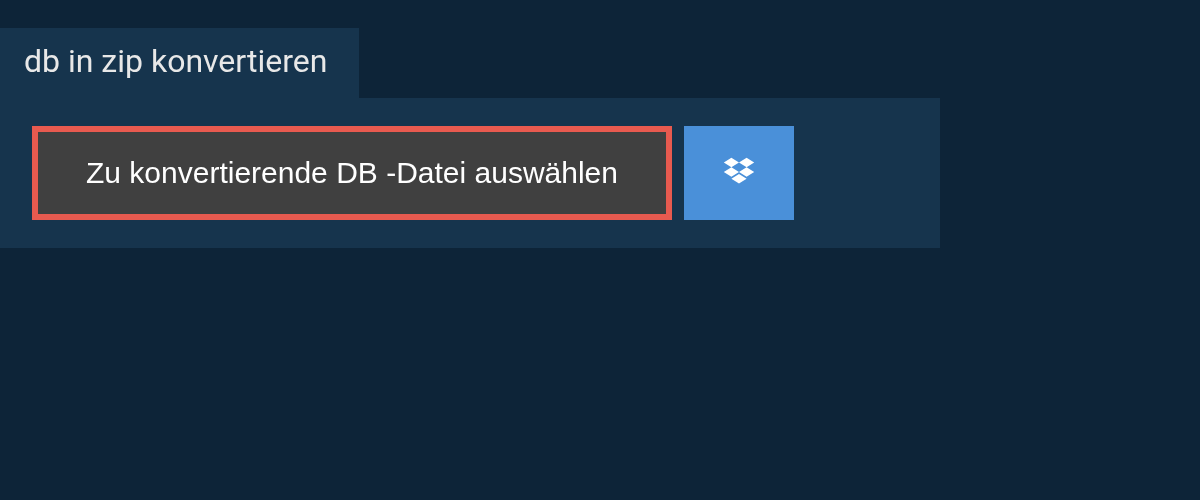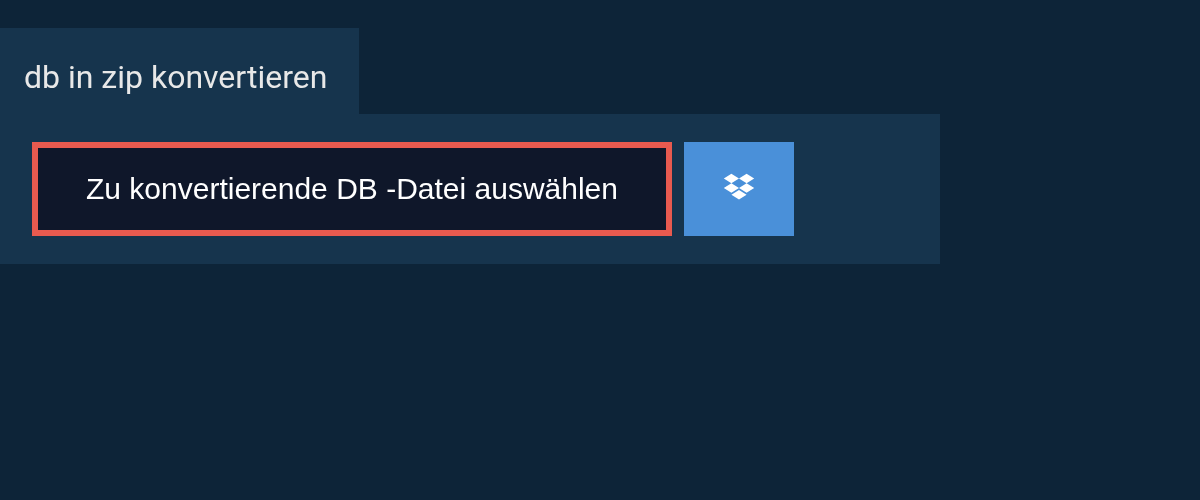--- a/index.html
+++ b/index.html
@@ -10,21 +10,21 @@
     body {
       width: 1200px;
       height: 500px;
       background: #0d2438;
       font-family: -apple-system, BlinkMacSystemFont, "Segoe UI", Roboto, Helvetica, Arial, sans-serif;
       overflow: hidden;
     }
     .tab-container {
       background: #16344d;
       display: inline-block;
-      padding: 30px 32px 18px 24px;
+      padding: 14px 32px 18px 24px;
       margin-top: 28px;
     }
     .tab-title {
       color: #e8e8e8;
       font-size: 32px;
       font-weight: 400;
     }
     .upload-panel {
       background: #16344d;
       margin: 0;
@@ -35,21 +35,21 @@
       display: flex;
       gap: 12px;
       align-items: stretch;
     }
     .select-file-wrapper {
       border: 6px solid #e85a4f;
       display: flex;
       flex: 0 0 auto;
     }
     .select-file-button {
-      background: #0f172a;
+      background: #404040;
       color: #ffffff;
       font-size: 30px;
       font-weight: 400;
       padding: 24px 48px;
       border: none;
       cursor: pointer;
       white-space: nowrap;
     }
     .dropbox-button {
       background: #4a90d9;

